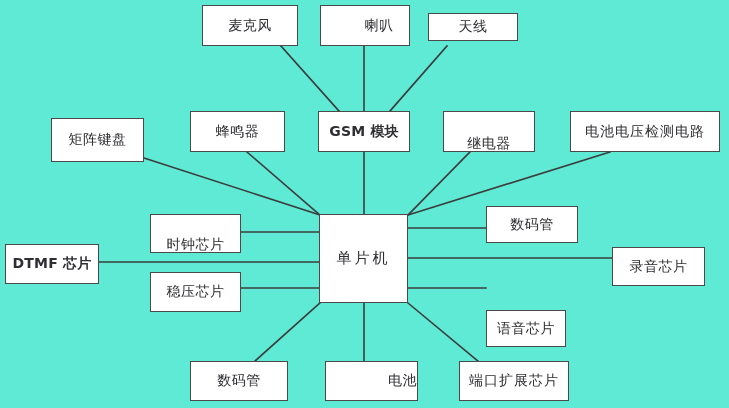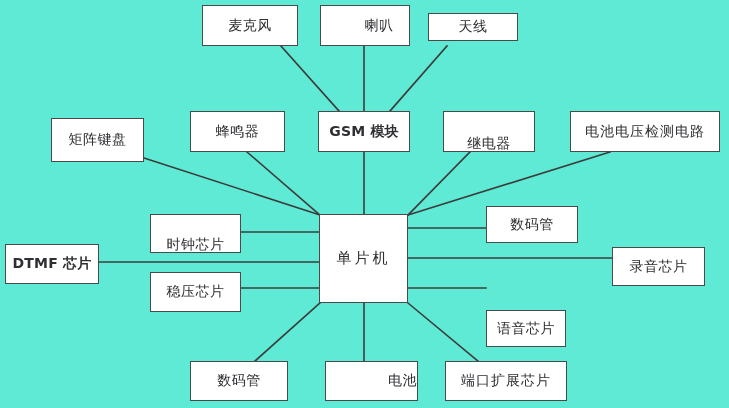--- a/index.html
+++ b/index.html
@@ -130,18 +130,18 @@
       </div>
       <div class="node" style="left: 612px; top: 247px; width: 93px; height: 39px;">
         <span class="label">录音芯片</span>
       </div>
       <div class="node" style="left: 190px; top: 361px; width: 98px; height: 40px;">
         <span class="label">数码管</span>
       </div>
       <div class="node" style="left: 325px; top: 361px; width: 93px; height: 40px; justify-content: flex-end;">
         <span class="label">电池</span>
       </div>
-      <div class="node wide" style="left: 445px; top: 361px; width: 122px; height: 40px;">
+      <div class="node wide" style="left: 459px; top: 361px; width: 110px; height: 40px;">
         <span class="label">端口扩展芯片</span>
       </div>
     </div>
 
 </div>
 
 </body></html>

